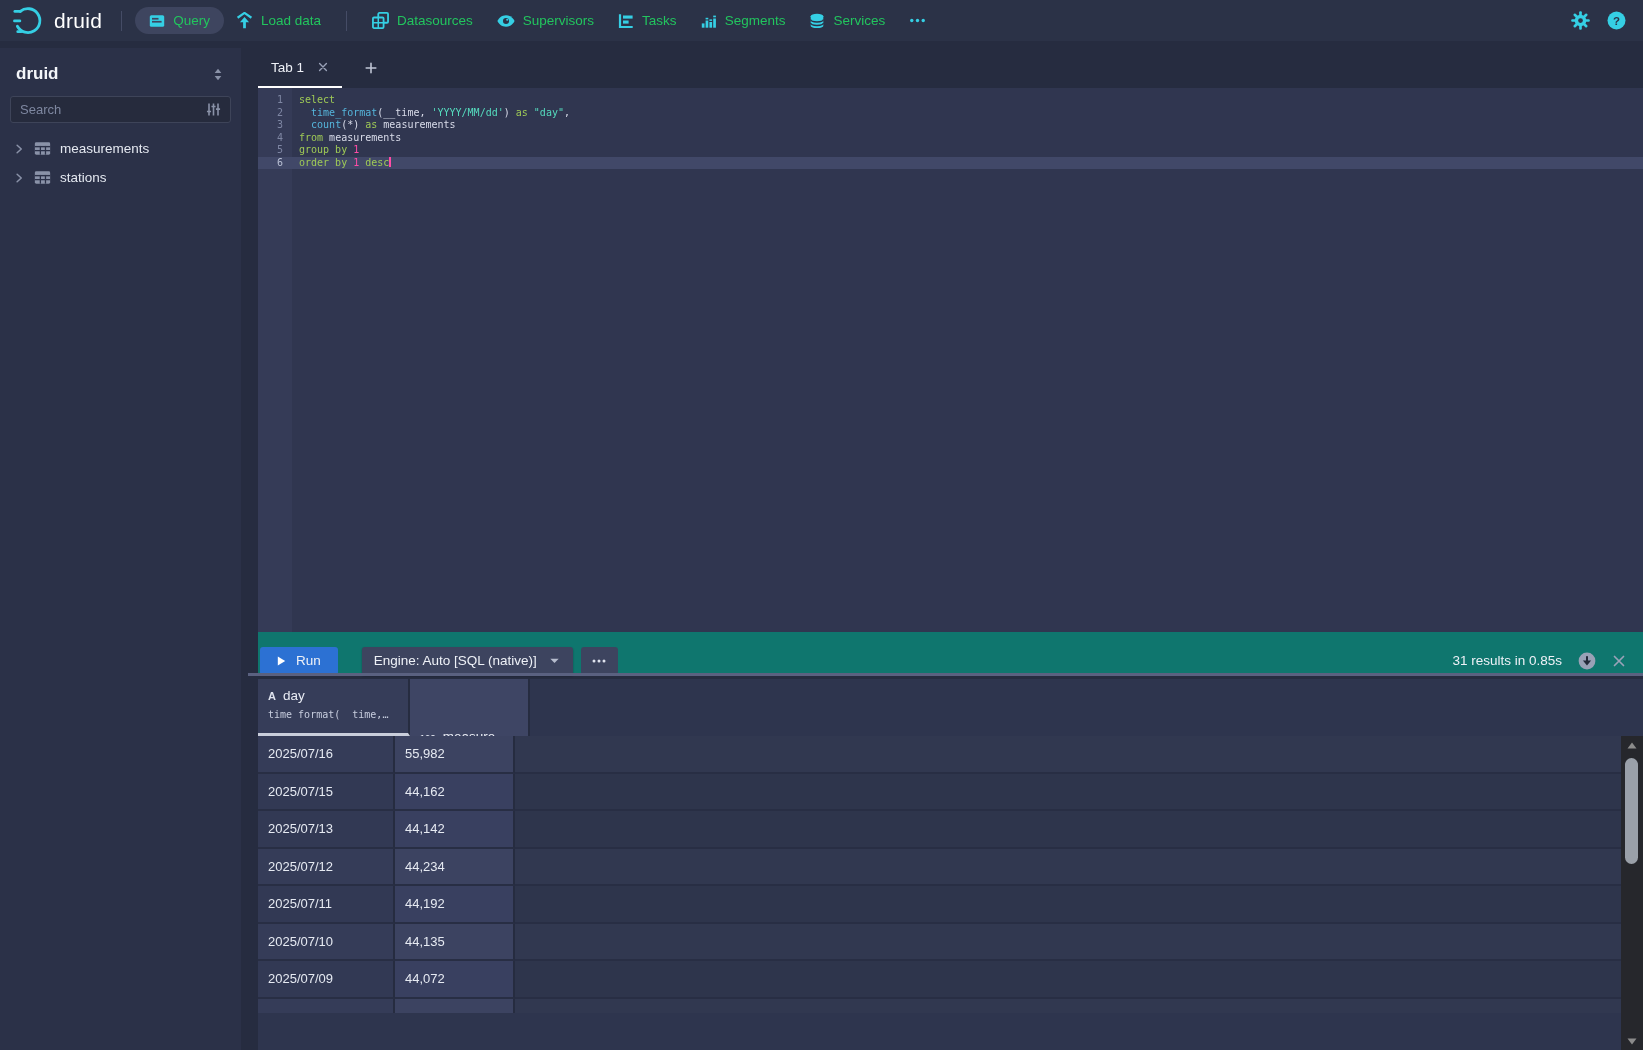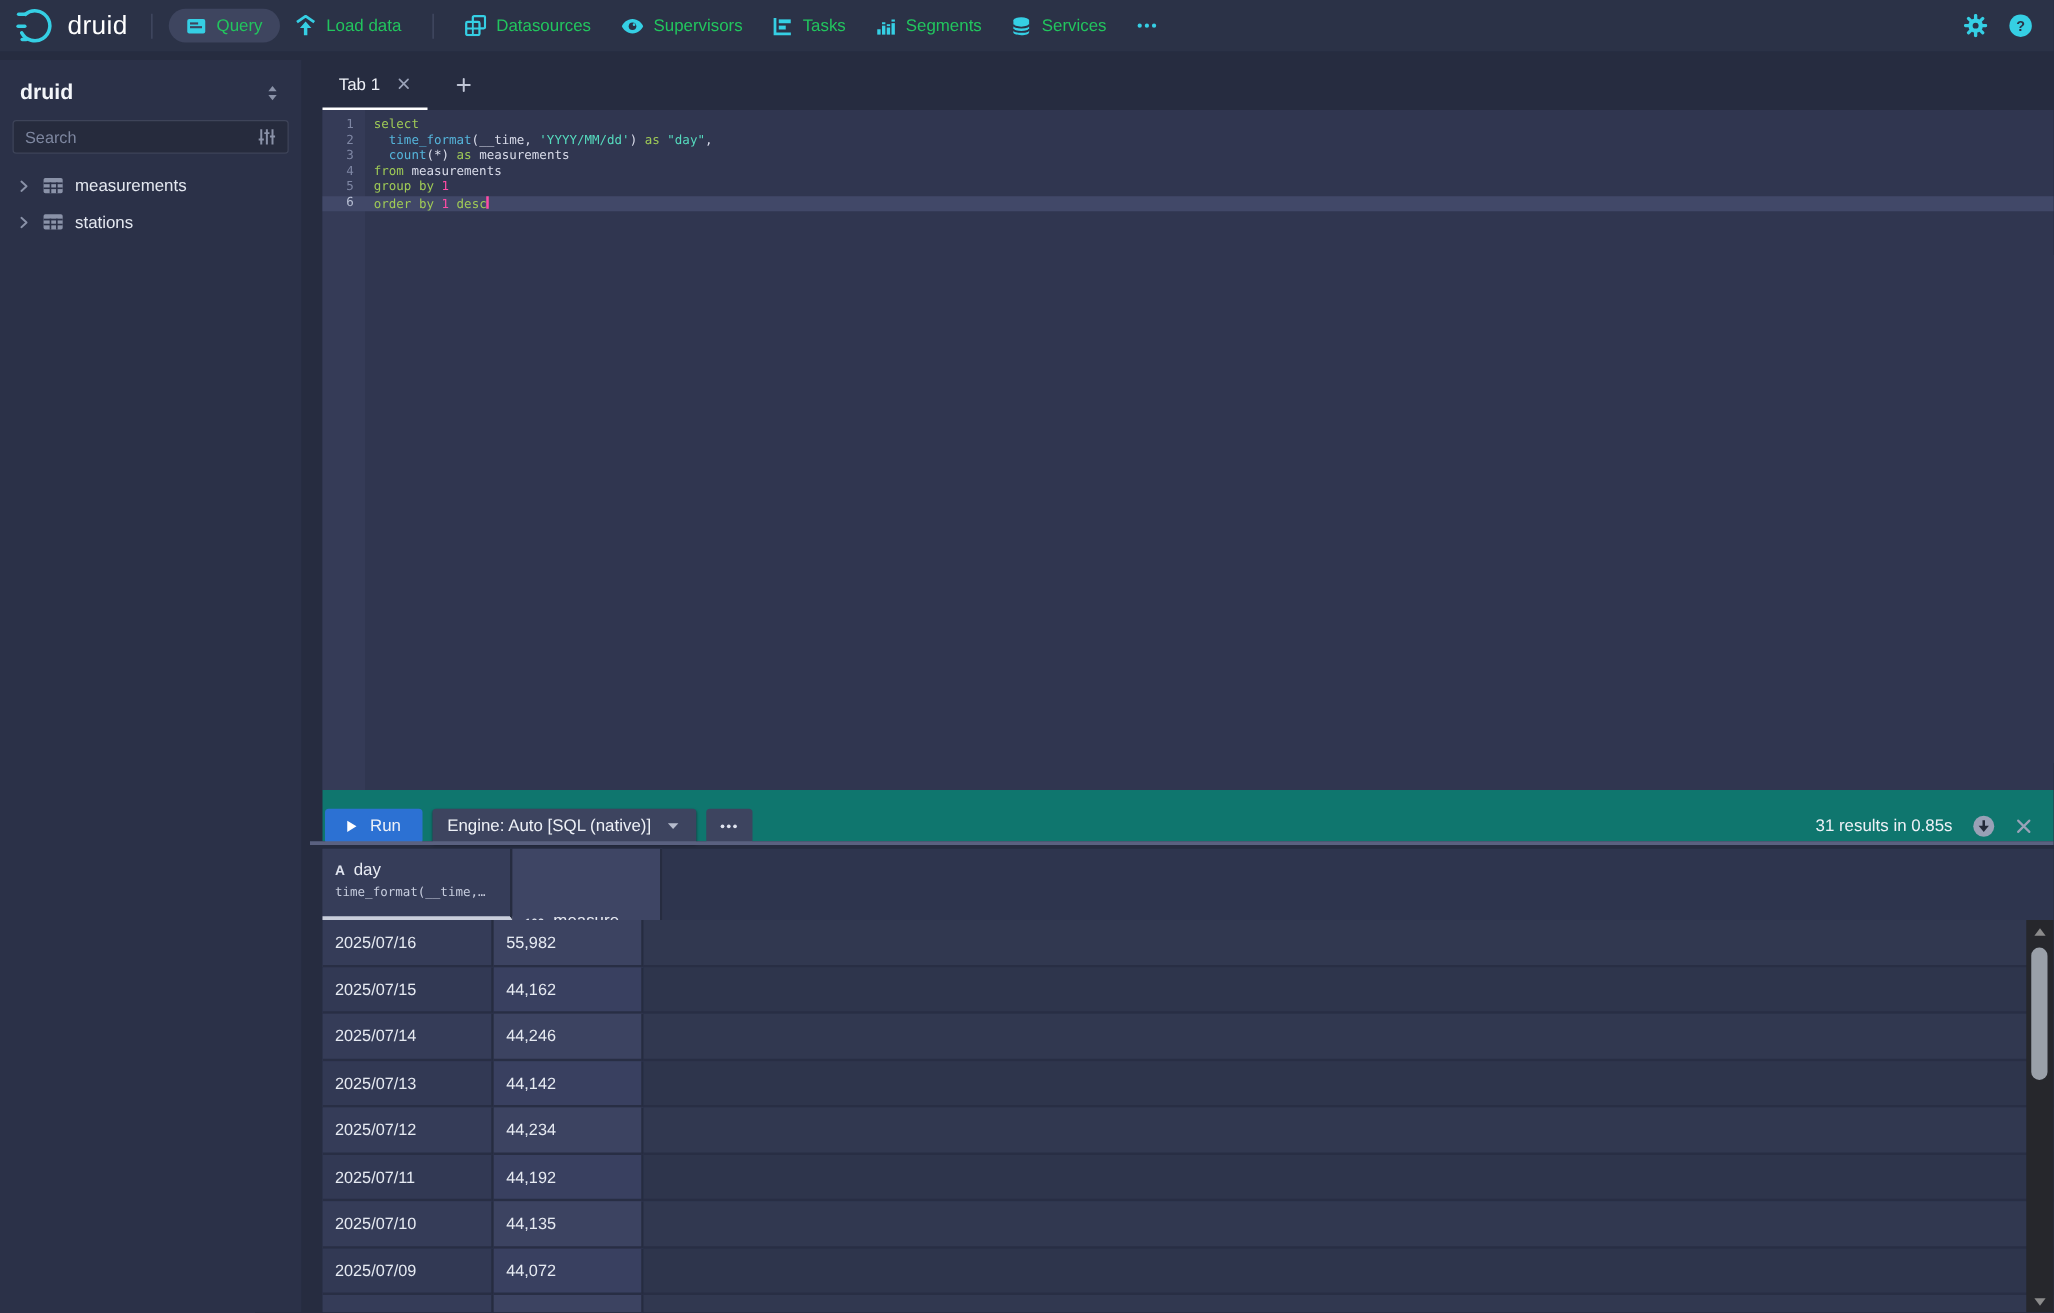--- a/index.html
+++ b/index.html
@@ -52,21 +52,21 @@
   .gutter-num.active{color:#b9c0d4;}
   .active-line-bg{position:absolute;left:0;right:0;height:12.5px;background:#414868;z-index:2;}
   .code-lines{position:absolute;top:6px;left:34px;right:0;z-index:3;}
   .code-line{height:12.5px;line-height:12.5px;white-space:pre;padding-left:7px;}
   .tk-k{color:var(--tk-k)} .tk-f{color:var(--tk-f)} .tk-s{color:var(--tk-s)} .tk-n{color:var(--tk-n)} .tk-p{color:var(--tk-p)}
   .caret{display:inline-block;width:2px;height:10px;background:var(--tk-n);vertical-align:-1px;}
 
   .runbar{position:absolute;top:584px;left:10px;right:0;height:41px;background:#0f766e;display:flex;align-items:center;padding:16px 10px 0 2px;}
   .btn{height:28px;border-radius:3px;display:flex;align-items:center;font-size:13.5px;color:#eef1f7;cursor:pointer;}
   .btn-run{background:var(--run);padding:0 17px;gap:10px;}
-  .btn-engine{background:#3d445f;margin-left:8px;padding:0 12px;gap:11px;box-shadow:0 1px 2px rgba(0,0,0,.35);justify-content:flex-end;}
+  .btn-engine{background:#3d445f;margin-left:24px;padding:0 12px;gap:11px;box-shadow:0 1px 2px rgba(0,0,0,.35);justify-content:flex-end;}
   .btn-more{background:#3d445f;margin-left:8px;width:37px;justify-content:center;}
   .runbar-right{margin-left:auto;display:flex;align-items:center;gap:16px;padding-right:7px;}
   .status-text{font-size:13.5px;color:#eef1f7;}
 
   .splitter{position:absolute;top:625px;left:0;right:0;height:3px;background:#5a6180;}
 
   .results{position:absolute;top:631px;left:10px;right:0;bottom:0;background:#2e354e;}
   .rheader{display:flex;height:57px;}
   .hcell{padding:9px 10px 0 10px;border-right:2px solid #262c40;overflow:hidden;cursor:pointer;}
   .hcell.c1{width:152px;background:#363d59;border-bottom:3px solid #c9cedb;}
@@ -389,25 +389,20 @@
         <div class="rrow">
           <div class="cell c1">2025/07/16</div>
           <div class="cell c2">55,982</div>
           <div class="cell fill"></div>
         </div>
         <div class="rrow odd">
           <div class="cell c1">2025/07/15</div>
           <div class="cell c2">44,162</div>
           <div class="cell fill"></div>
         </div>
-        <div class="rrow">
-          <div class="cell c1">2025/07/14</div>
-          <div class="cell c2">44,246</div>
-          <div class="cell fill"></div>
-        </div>
         <div class="rrow odd">
           <div class="cell c1">2025/07/13</div>
           <div class="cell c2">44,142</div>
           <div class="cell fill"></div>
         </div>
         <div class="rrow">
           <div class="cell c1">2025/07/12</div>
           <div class="cell c2">44,234</div>
           <div class="cell fill"></div>
         </div>

